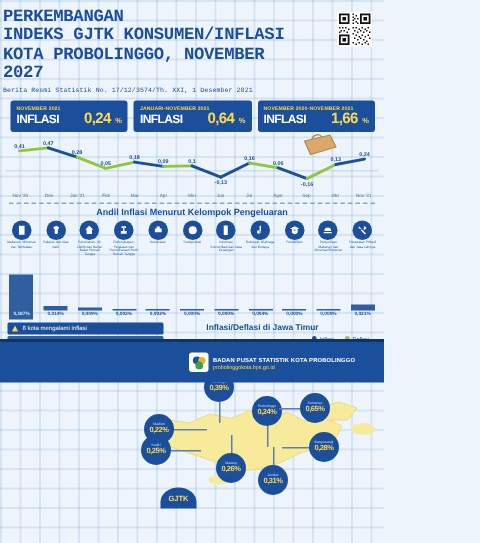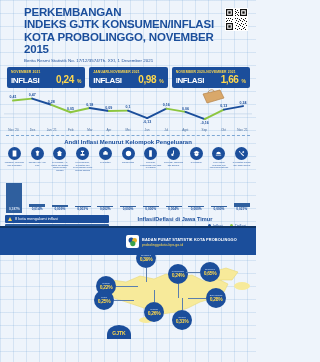--- a/index.html
+++ b/index.html
@@ -15,21 +15,21 @@
     position:absolute;inset:0;
     background-image:
       linear-gradient(to right,rgba(120,170,215,.22) 1px,transparent 1px),
       linear-gradient(to bottom,rgba(120,170,215,.22) 1px,transparent 1px);
     background-size:13px 13px;
     z-index:0;
   }
   .layer{position:relative;z-index:2;}
 
   
-  .header{padding:6px 6px 0 24px;}
+  .header{padding:6px 6px 0 2px;font-family:Liberation Mono, monospace;}
   .title{
     color:#1b4e9b;font-weight:bold;font-size:11.5px;line-height:12.4px;
     letter-spacing:-.2px;width:196px;
   }
   .subtitle{
     color:#1b4e9b;font-size:4.4px;margin-top:2.5px;letter-spacing:.05px;
   }
   .qr{
     position:absolute;top:8px;right:8px;width:23px;height:23px;
     background:#fff;
@@ -157,21 +157,21 @@
 <body>
 
 <div class="grid"></div>
 
 <div class="layer">
 
   <div class="header">
     <div class="title">
       <div>PERKEMBANGAN</div>
       <div>INDEKS GJTK KONSUMEN/INFLASI</div>
-      <div>KOTA PROBOLINGGO, NOVEMBER 2015</div>
+      <div>KOTA PROBOLINGGO, NOVEMBER 2027</div>
     </div>
     <div class="subtitle">Berita Resmi Statistik No. 17/12/3574/Th. XXI, 1 Desember 2021</div>
   </div>
 
   <div class="qr">
     <svg width="23" height="23" viewBox="0 0 23 23" aria-hidden="true">
       <rect width="23" height="23" fill="#ffffff"></rect>
       <g fill="#111">
         <rect x="1" y="1" width="7" height="7"></rect>
           <rect x="2.2" y="2.2" width="4.6" height="4.6" fill="#fff"></rect>
@@ -239,21 +239,21 @@
       <div class="row">
         <span class="lbl">INFLASI</span>
         <span class="val">0,24</span>
         <span class="pct">%</span>
       </div>
     </div>
     <div class="stat">
       <div class="per">JANUARI-NOVEMBER 2021</div>
       <div class="row">
         <span class="lbl">INFLASI</span>
-        <span class="val">0,98</span>
+        <span class="val">0,64</span>
         <span class="pct">%</span>
       </div>
     </div>
     <div class="stat">
       <div class="per">NOVEMBER 2020-NOVEMBER 2021</div>
       <div class="row">
         <span class="lbl">INFLASI</span>
         <span class="val">1,66</span>
         <span class="pct">%</span>
       </div>

